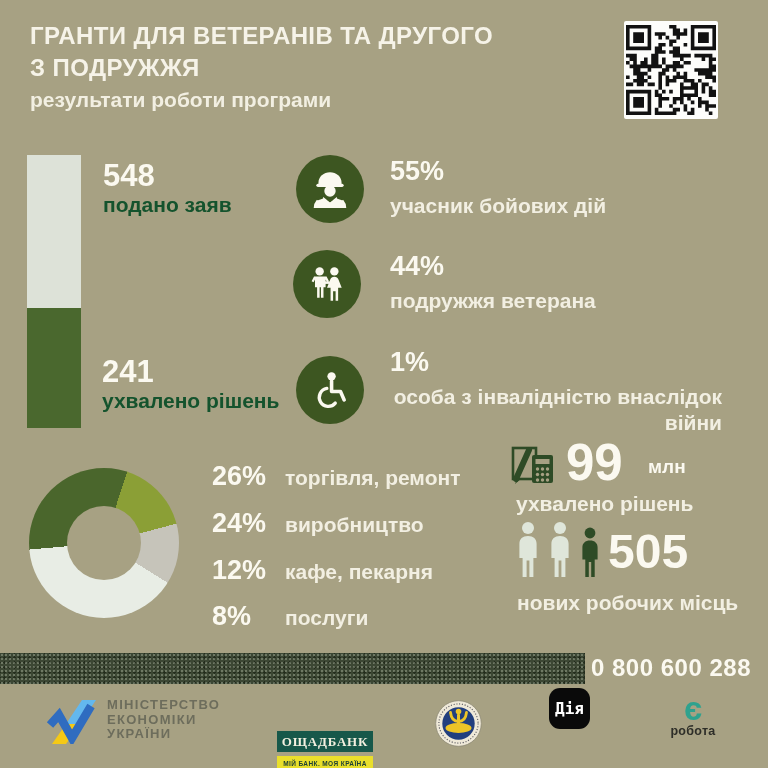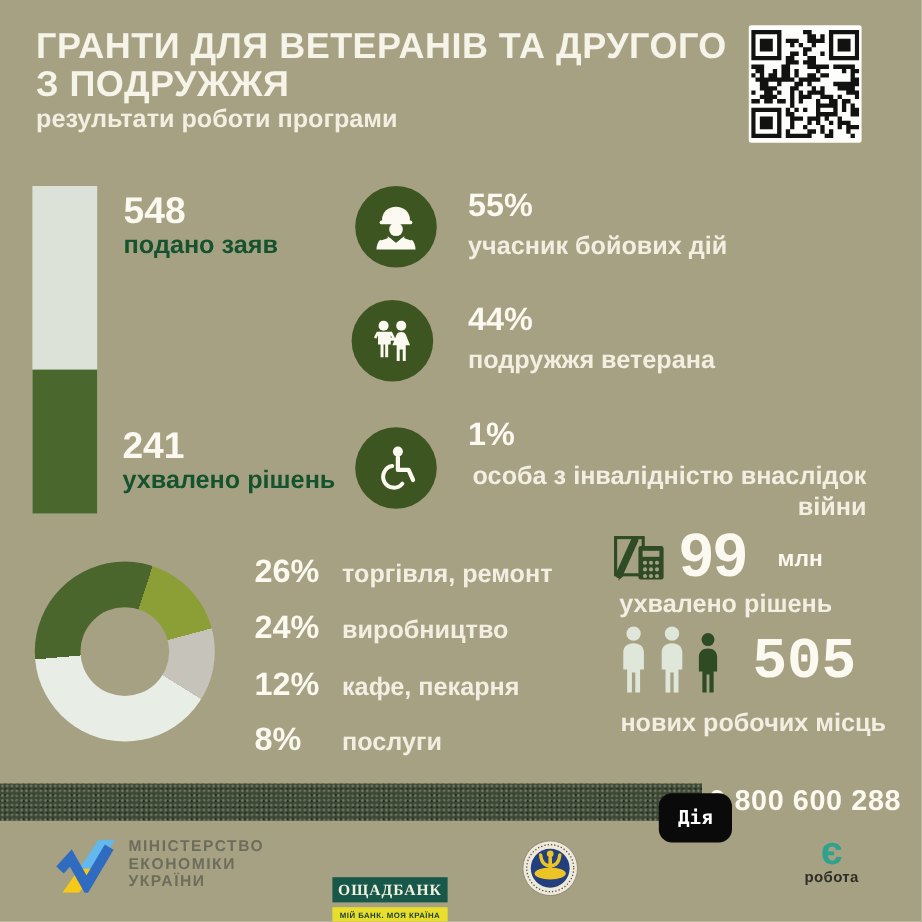--- a/index.html
+++ b/index.html
@@ -1,20 +1,20 @@
 <!DOCTYPE html>
 <html><head>
 <meta charset="utf-8">
 <style>
   html,body{margin:0;padding:0;}
   #canvas{position:relative;width:768px;height:768px;background:#a7a183;overflow:hidden;
     font-family:"Liberation Sans","DejaVu Sans",sans-serif;color:#f4f1e5;}
   .abs{position:absolute;}
   
-  .title{left:30px;font-size:30px;font-weight:800;letter-spacing:.4px;color:#f6f3e8;}
+  .title{left:30px;font-size:24px;font-weight:800;letter-spacing:.4px;color:#f6f3e8;}
   .subtitle{left:30px;top:88px;font-size:21px;font-weight:700;color:#f2efe2;}
   
   .qrbox{left:624px;top:21px;width:94px;height:98px;background:#fdfdfb;border-radius:2px;
     display:flex;align-items:center;justify-content:center;}
   
   .bar{left:27px;top:155px;width:54px;height:273px;background:#dde2d8;}
   .bar .approved{position:absolute;bottom:0;left:0;width:100%;background:#4a682e;}
   .statnum{font-size:31px;font-weight:800;color:#fbf9f0;line-height:1.05;}
   .statlab{font-size:21px;font-weight:700;color:#14532d;line-height:1.15;}
   
@@ -40,21 +40,21 @@
   .phone{left:591px;top:654px;font-size:24px;font-weight:800;color:#fbf9f0;letter-spacing:.5px;}
   
   .minlines{left:107px;top:698px;font-size:13px;font-weight:700;color:#6d6d5c;
     letter-spacing:1.3px;line-height:14.5px;}
   .oschad{left:277px;top:731px;width:96px;}
   .oschad .green{height:21px;background:#17584a;color:#f3efdf;display:flex;align-items:center;
     justify-content:center;font-family:"Liberation Serif","DejaVu Serif",serif;
     font-weight:700;font-size:13px;letter-spacing:.8px;}
   .oschad .yellow{margin-top:4px;height:15px;background:#e9df2b;color:#1d4034;display:flex;
     align-items:center;justify-content:center;font-size:6.5px;font-weight:800;letter-spacing:.4px;}
-  .diia{left:549px;top:661px;width:61px;height:41px;background:#0a0a0a;border-radius:11px;
+  .diia{left:549px;top:688px;width:41px;height:41px;background:#0a0a0a;border-radius:11px;
     display:flex;align-items:center;justify-content:center;font-size:16px;font-weight:700;
     color:#fff;font-family:"DejaVu Sans Mono","Liberation Mono",monospace;}
   .erobota{left:667px;top:694px;width:52px;text-align:center;}
   .erobota .e{font-size:33px;font-weight:800;color:#2fa28e;line-height:30px;}
   .erobota .lab{font-size:12.5px;font-weight:700;color:#2e2e28;letter-spacing:.3px;}
 </style>
 </head>
 <body>
 
 <div id="canvas">
@@ -174,21 +174,21 @@
         <path d="M14,15 c5.4,0 8.6,3 8.6,7.8 V37 h-3.2 V56 h-4 V39.5 h-2.8 V56 h-4 V37 H5.4 V22.8 C5.4,18 8.6,15 14,15 Z"></path>
         <circle cx="46" cy="7" r="6"></circle>
         <path d="M46,15 c5.4,0 8.6,3 8.6,7.8 V37 h-3.2 V56 h-4 V39.5 h-2.8 V56 h-4 V37 h-3.2 V22.8 C37.4,18 40.6,15 46,15 Z"></path>
       </g>
       <g fill="#2e4b26">
         <circle cx="76" cy="12" r="5.4"></circle>
         <path d="M76,19.5 c4.8,0 7.6,2.7 7.6,7 V38.5 h-2.9 V56 h-3.5 V41 h-2.4 V56 h-3.5 V38.5 h-2.9 V26.5 C68.4,22.2 71.2,19.5 76,19.5 Z"></path>
       </g>
     </svg>
   </div>
-  <div class="abs" style="left:627px;top:528px;font-size:48px;font-weight:800;color:#fbf9f0;line-height:1;font-family:Liberation Mono, monospace;">505</div>
+  <div class="abs" style="left:608px;top:528px;font-size:48px;font-weight:800;color:#fbf9f0;line-height:1;">505</div>
   <div class="abs plab" style="left:517px;top:590px;">нових робочих місць</div>
 
   <div class="abs texture"></div>
   <div class="abs phone">0 800 600 288</div>
 
   <div class="abs" style="left:44px;top:700px;">
     <svg width="56" height="44" viewBox="0 0 56 44">
       <polygon points="38,0 52,0 36,24 22,24" fill="#63b8ee"></polygon>
       <polygon points="22,24 36,24 22,44 8,44" fill="#f5c916"></polygon>
       <path d="M6,25 L15,15 L28,38 L47,6" fill="none" stroke="#2f6cc0" stroke-width="8.5"></path>

